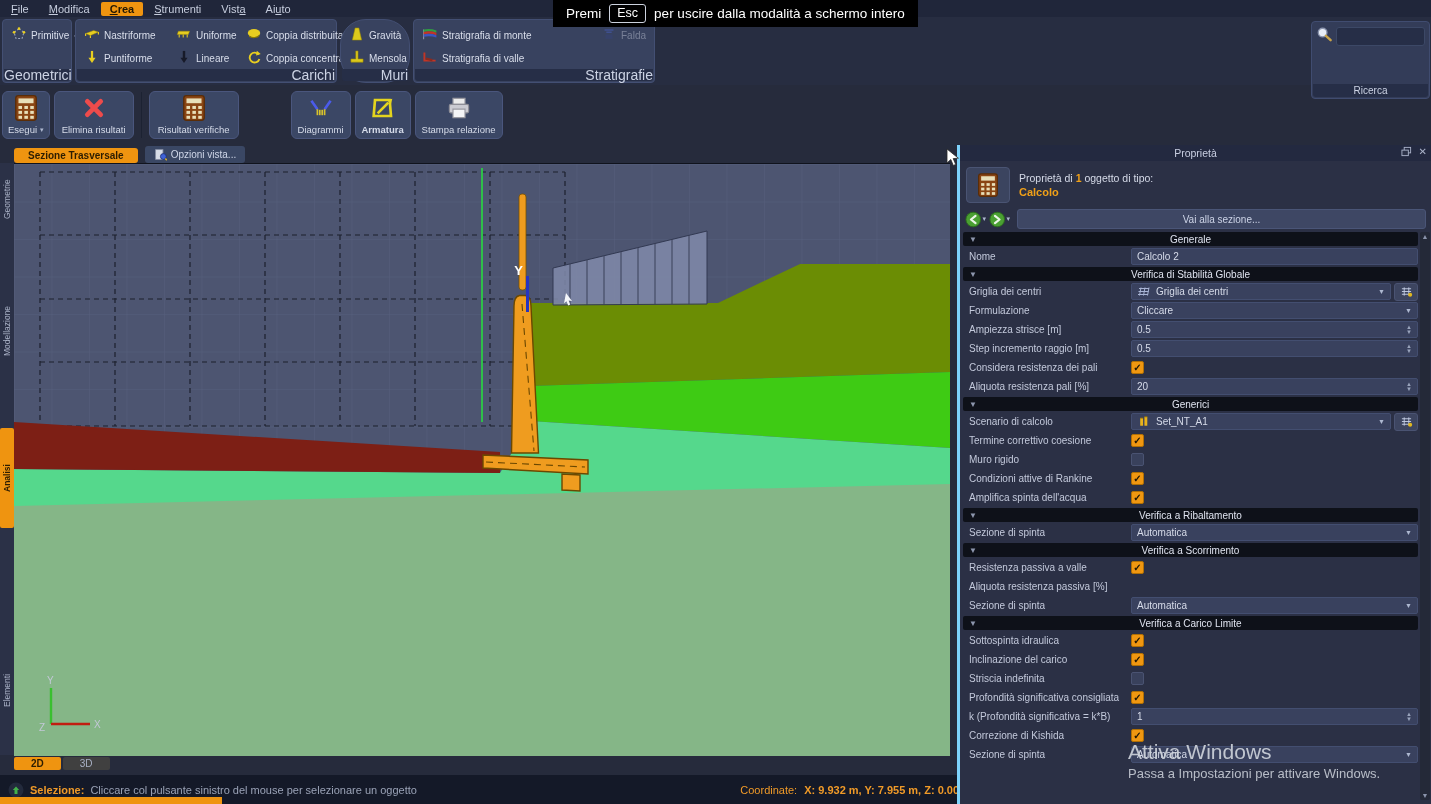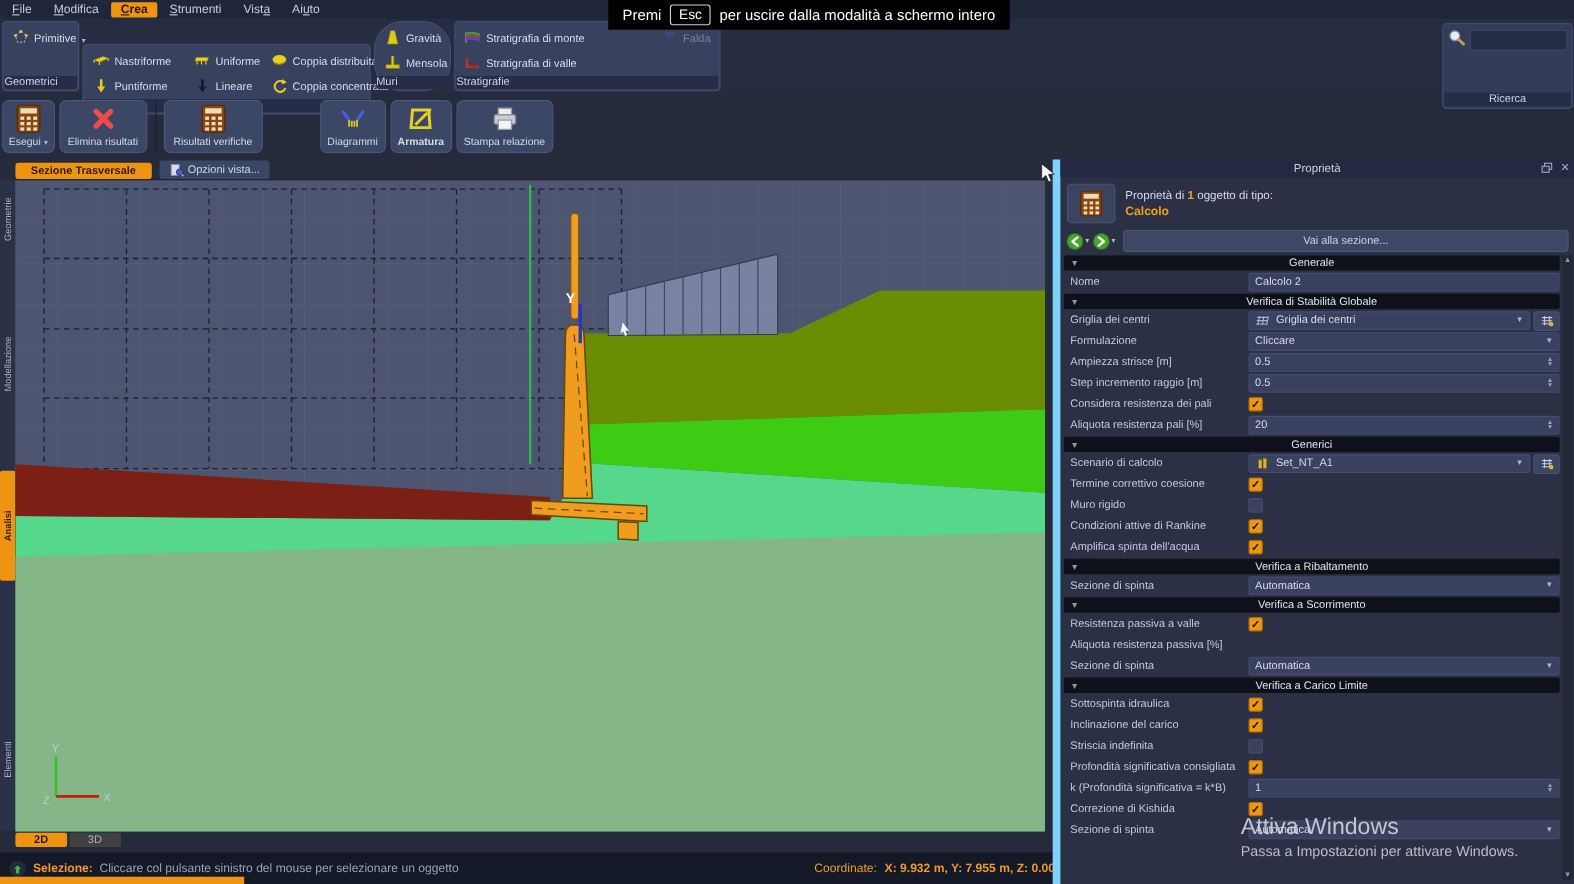--- a/index.html
+++ b/index.html
@@ -5,21 +5,21 @@
   html,body{margin:0;padding:0;background:#10131c}
   #app{position:relative;width:1431px;height:804px;background:#262b3c;font-family:"Liberation Sans",sans-serif;overflow:hidden;color:#cdd3e2}
   
   .menubar{position:absolute;left:0;top:0;width:100%;height:17px;background:#20263a;display:flex;align-items:center;padding-left:2px;gap:2px;box-sizing:border-box}
   .mitem{font-size:11px;color:#c6cddd;padding:1px 9px;border-radius:2px;white-space:nowrap}
   .mitem.active{background:#ef9410;color:#241803;font-weight:bold}
   
   .ribbon{position:absolute;left:0;top:17px;width:100%;height:68px;background:#272d41}
   .rwrap{position:absolute;left:2px;top:2px;display:flex;gap:3px;align-items:flex-start}
   .rgroup{position:relative;background:#38425f;border:1px solid #434f73;border-radius:4px;padding:2px 6px 15px 6px;box-sizing:border-box;height:64px}
-  .rlabel{position:absolute;left:1px;right:1px;bottom:1px;height:12px;background:#262e47;border-radius:0 0 3px 3px;font-size:10px;color:#ccd3e4;text-align:left;line-height:12px}
+  .rlabel{position:absolute;left:1px;right:1px;bottom:1px;height:12px;background:#262e47;border-radius:0 0 3px 3px;font-size:14px;color:#ccd3e4;text-align:right;line-height:12px}
   .rrow{display:flex;align-items:center;height:23px;gap:2px}
   .rbtn{display:flex;align-items:flex-end;gap:4px;font-size:10px;color:#d9deeb;white-space:nowrap;padding:0 2px;border-radius:3px}
   .rbtn.dim{opacity:.4}
   .caret7{font-size:7px;color:#aeb8d0;margin-left:1px}
   
   .banner{position:absolute;left:553px;top:0;height:27px;background:#000;display:flex;align-items:center;padding:0 13px;gap:8px;font-size:13.5px;color:#fff;z-index:40;white-space:nowrap}
   .esckey{border:1px solid #ccd2de;border-radius:3px;padding:0 7px;font-size:12.5px;line-height:17px}
   
   .searchgroup{position:absolute;right:1px;top:4px;width:119px;height:78px;background:#333c58;border:1px solid #404c70;border-radius:4px;box-sizing:border-box}
   .searchicon{position:absolute;left:4px;top:4px;width:17px;height:17px}
@@ -53,21 +53,21 @@
   .hint{color:#9aa2b6}
   .sright{margin-left:auto;display:flex;align-items:center;gap:7px;white-space:nowrap}
   .sbtn{background:#333c52;color:#aeb6ca;border-radius:3px;padding:1px 11px;font-size:10.5px}
   .sbtn.gridbtn{background:#ef9410;color:#2c1d02;font-weight:bold}
   .slabel{color:#aab2c6;font-size:10.5px}
   .snap{width:14px;height:14px;border-radius:2px;display:flex;align-items:center;justify-content:center;font-size:9.5px;color:#b8c0d2}
   .snap.active{background:#ef9410;color:#2c1d02;font-weight:bold}
   .wrench{width:14px;height:14px;display:inline-flex}
   .orangestrip{position:absolute;left:0;top:797px;width:222px;height:7px;background:#ef9410;z-index:6}
   
-  .props{position:absolute;left:957px;top:145px;width:474px;height:659px;background:#2b3045;border-left:7px solid #7dd3fc;box-sizing:border-box}
+  .props{position:absolute;left:957px;top:145px;width:474px;height:659px;background:#2b3045;border-left:3px solid #7dd3fc;box-sizing:border-box}
   .ptitle{height:16px;background:#232940;display:flex;align-items:center;font-size:10.5px;color:#c9cfe2;position:relative}
   .ptitle .t{flex:1;text-align:center}
   .pticons{position:absolute;right:4px;top:1px;display:flex;gap:7px;align-items:center;font-size:10px;color:#aab2c8}
   .pheader{display:flex;gap:9px;padding:6px 6px 4px 6px;align-items:center}
   .pheadericon{width:42px;height:34px;background:#3b445f;border:1px solid #4a5473;border-radius:4px;display:flex;align-items:center;justify-content:center}
   .pheadtext{font-size:10.5px;color:#d5dae8;line-height:14px}
   .pcount{color:#f0a018;font-weight:bold}
   .ptype{color:#f0a018;font-weight:bold;font-size:11px}
   .pnav{display:flex;gap:3px;padding:2px 5px 0 5px;align-items:center}
   .navbtn{width:21px;height:19px;display:flex;align-items:center;justify-content:center}
@@ -122,21 +122,21 @@
                     <circle cx="2" cy="6.5" r="1.6"></circle>
                   </g>
                 </svg>
               </span>
               <span>Primitive</span>
               <span class="caret7">▾</span>
             </div>
           </div>
           <div class="rlabel">Geometrici</div>
         </div>
-        <div class="rgroup" style="width: 262px; margin-top: 21px;">
+        <div class="rgroup" style="width: 262px;">
           <div class="rrow">
             <div class="rbtn" style="min-width: 86px;">
               <span class="ic" style="width:16px;height:14px">
                 <svg viewBox="0 0 20 13">
                   <path d="M2 6 L12 2 18 4 8 8.5 Z" fill="#e8ce20" stroke="#a08c00" stroke-width="0.6"></path>
                   <path d="M2 6 V9 M8 8.5 V11.5 M18 4 V7" stroke="#e8ce20" stroke-width="1.4"></path>
                 </svg>
               </span>
               <span>Nastriforme</span>
             </div>

